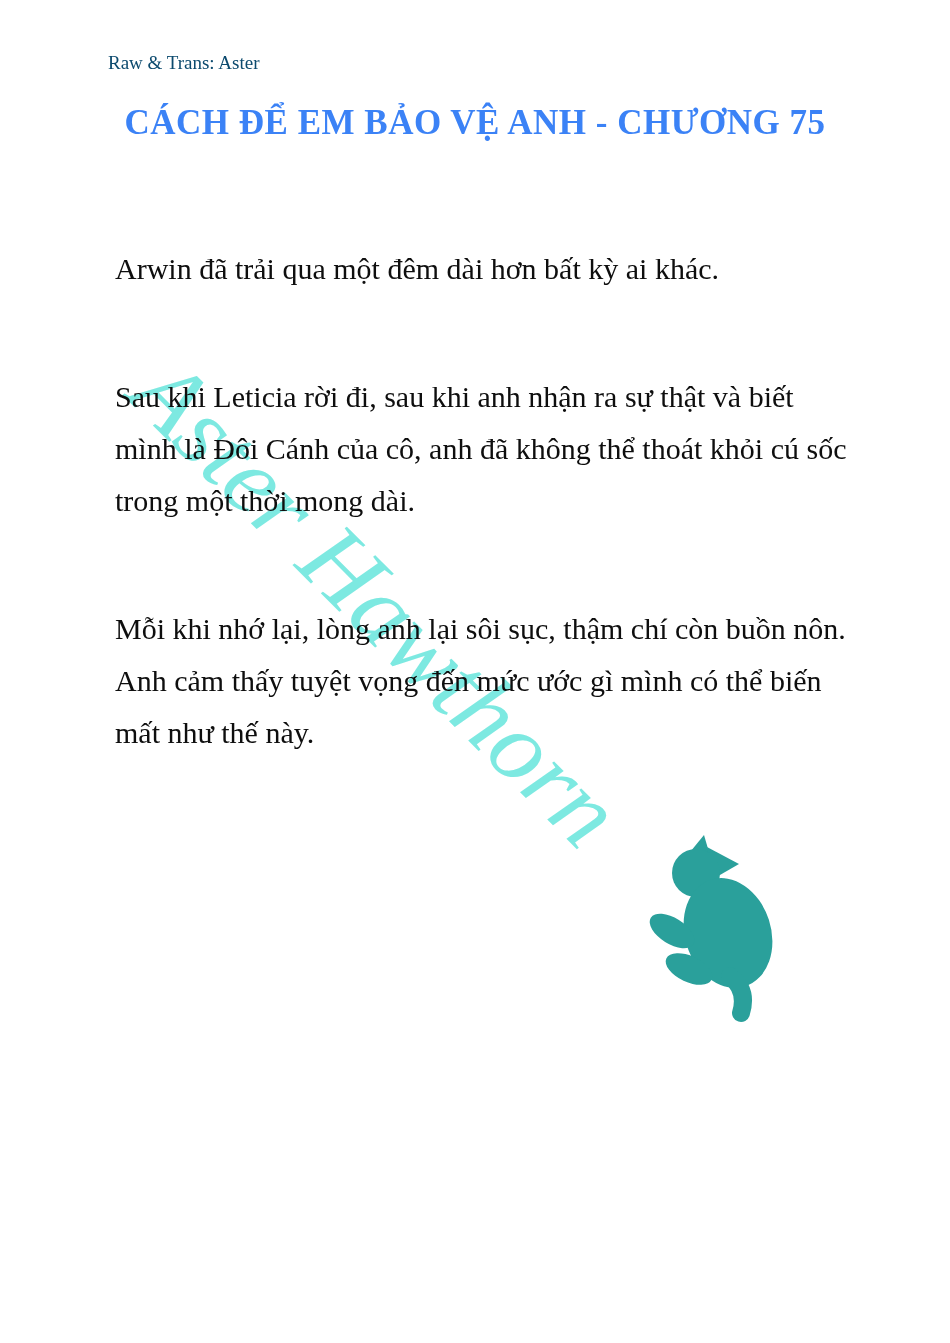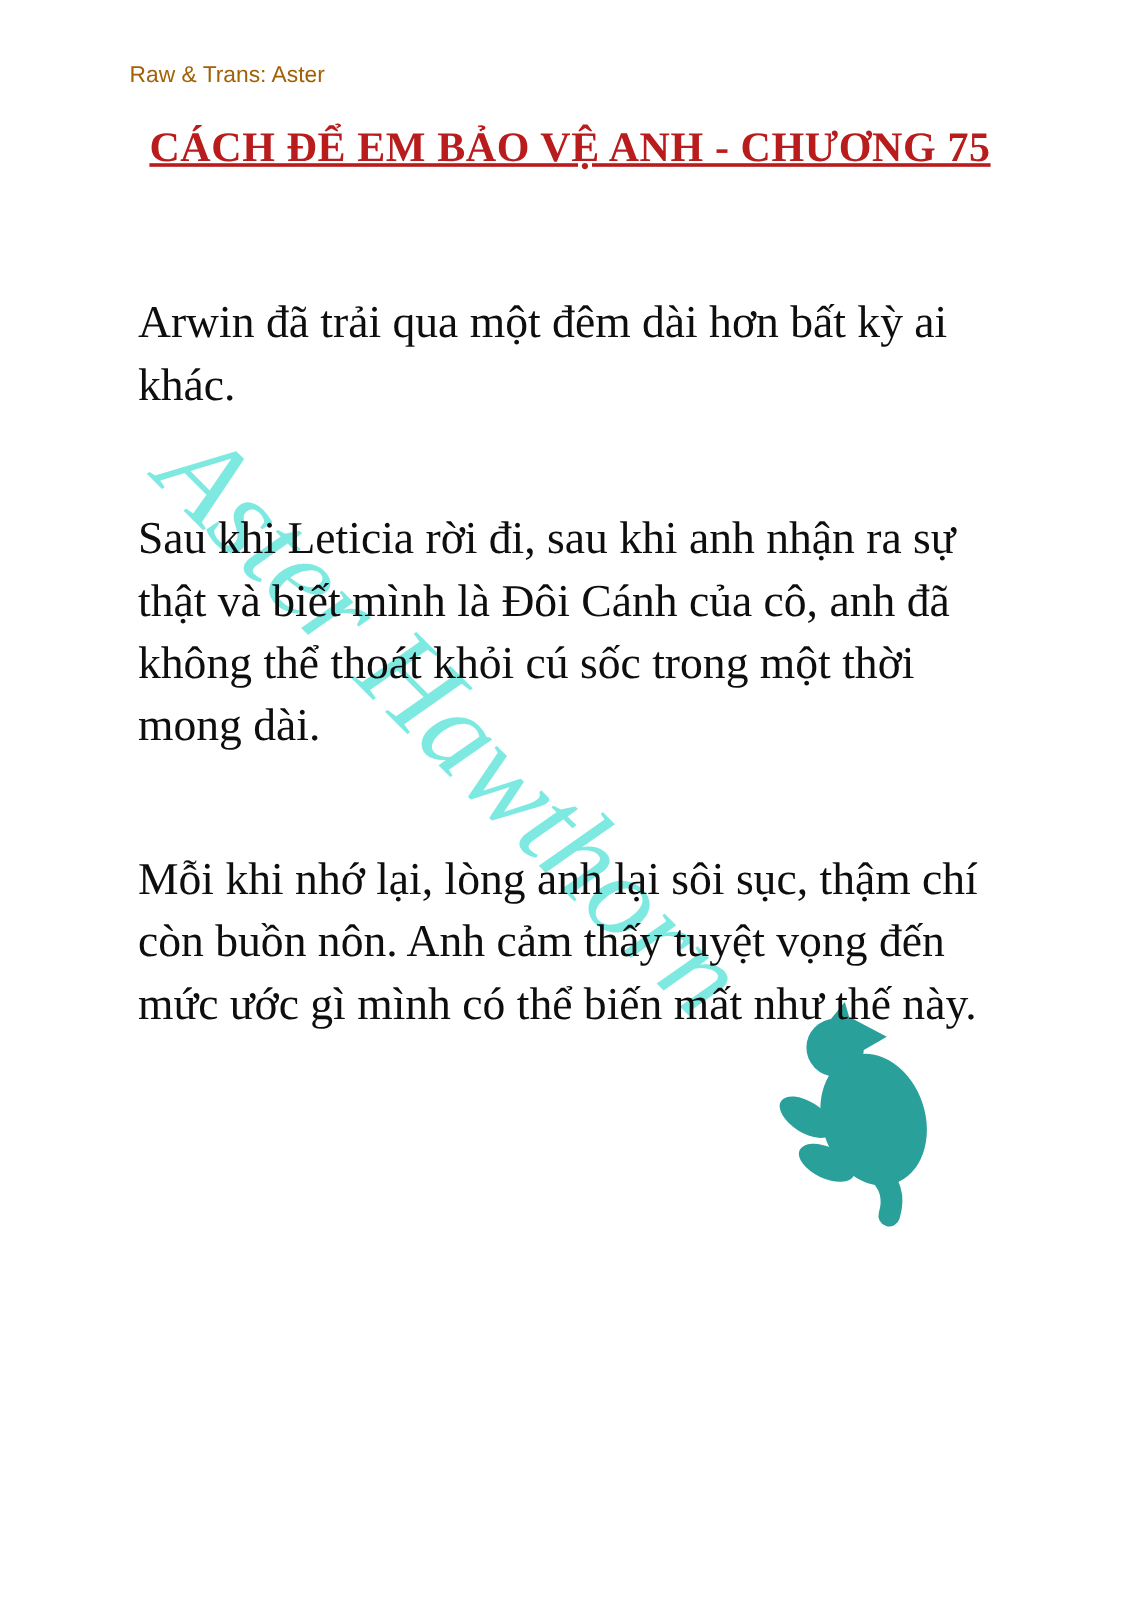--- a/index.html
+++ b/index.html
@@ -8,45 +8,44 @@
     width: 950px;
     height: 1343px;
     background: #ffffff;
     overflow: hidden;
     font-family: "Liberation Serif", serif;
   }
   .credit {
     position: absolute;
     left: 108px;
     top: 52px;
-    font-family: Liberation Sans, sans-serif;
+    font-family: Liberation Serif, serif;
     font-size: 19px;
-    color: #a16207;
+    color: #0c4a6e;
     z-index: 2;
   }
   .title {
     position: absolute;
     left: 0;
     right: 0;
     top: 103px;
     margin: 0;
     text-align: center;
     font-size: 35px;
     font-weight: bold;
     letter-spacing: 0.5px;
-    color: #b91c1c;
+    color: #3b82f6;
     z-index: 2;
-    text-decoration: underline;
   }
   .content {
     position: absolute;
     left: 115px;
     top: 243px;
     width: 732px;
-    font-size: 38px;
+    font-size: 30px;
     line-height: 52px;
     color: #0e0e0e;
     z-index: 2;
   }
   .content p { margin: 0 0 76px 0; }
   .watermark {
     position: absolute;
     left: 185px;
     top: 340px;
     transform: rotate(45deg);

